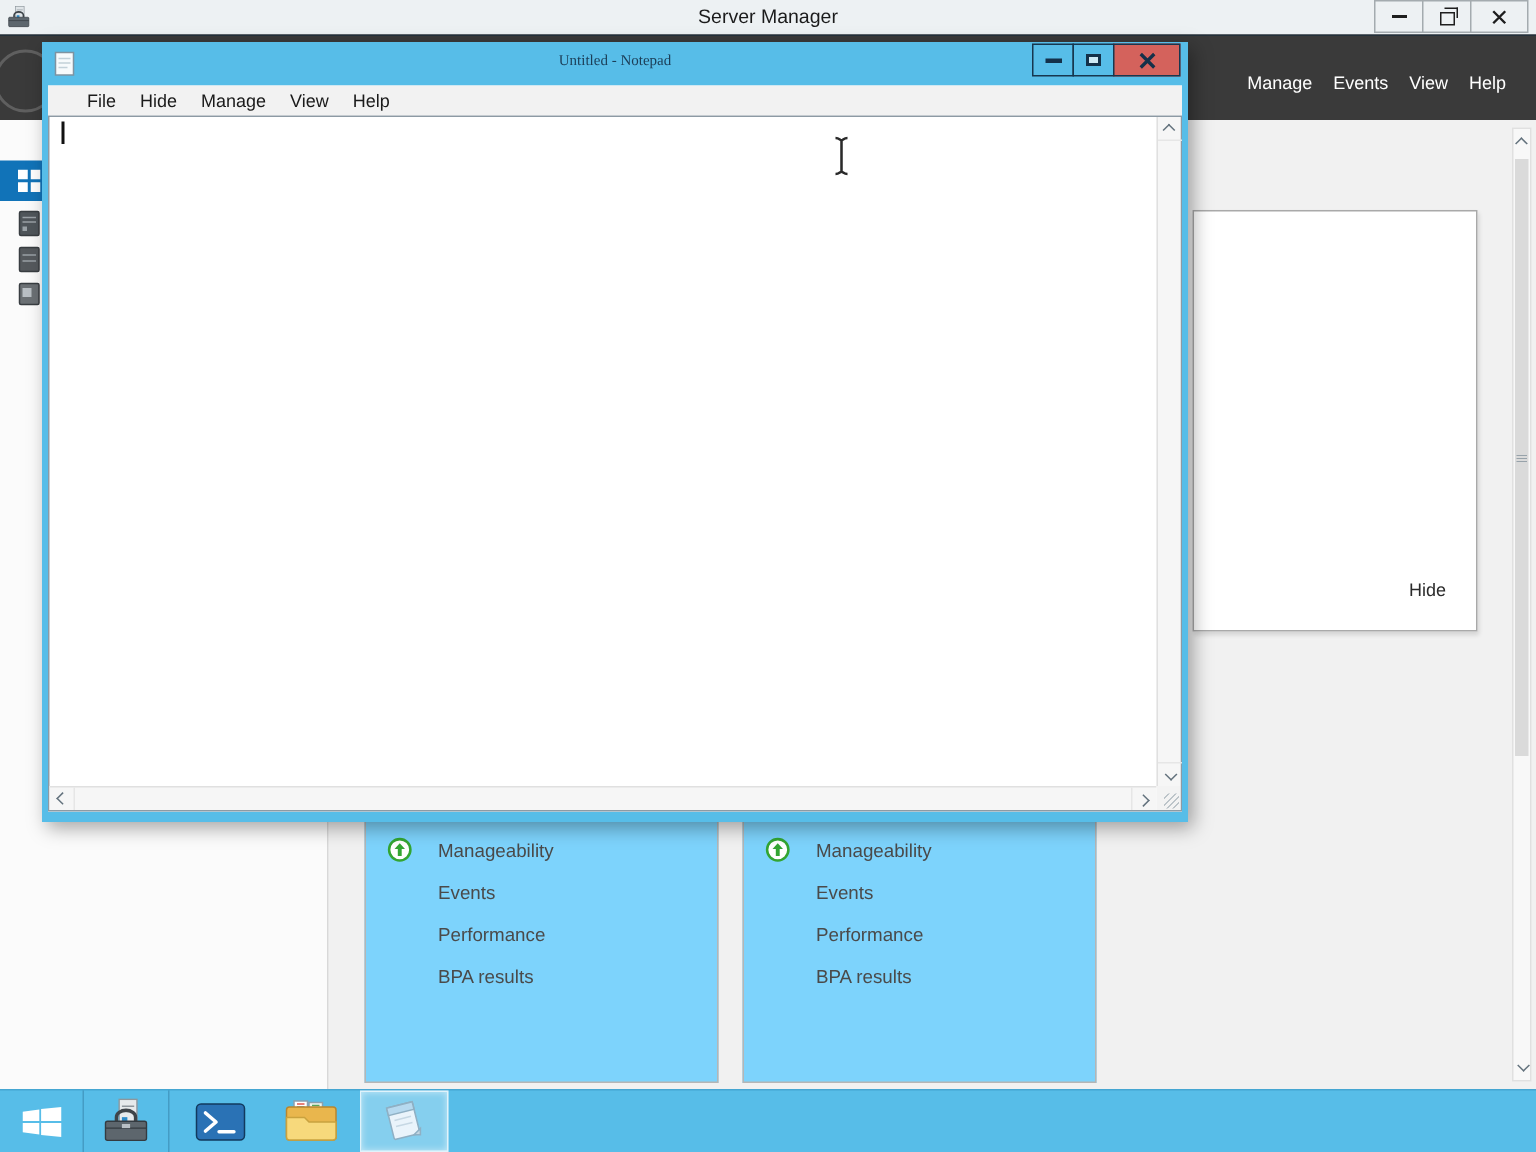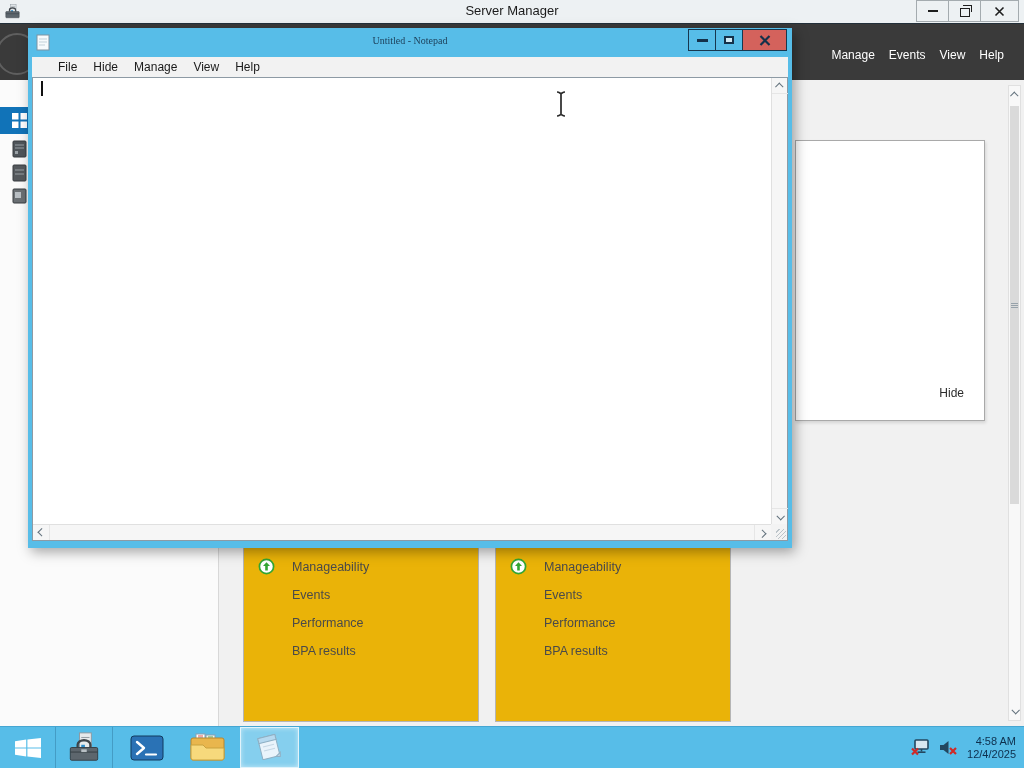--- a/index.html
+++ b/index.html
@@ -22,21 +22,21 @@
   .sm-nav{position:absolute;left:0;top:23px;width:1024px;height:57px;background:#3a3a3a;border-top:1px solid #23303a;box-sizing:border-box;}
   .sm-back{position:absolute;left:-4px;top:9px;width:42px;height:42px;border-radius:50%;border:2px solid #5f5f5f;box-sizing:border-box;}
   .sm-navitems{position:absolute;right:20px;top:24px;display:flex;gap:14px;}
   .sm-navitem{color:#ffffff;font-size:12px;}
 
   .sm-body{position:absolute;left:0;top:80px;width:1024px;height:646px;background:#f1f1f1;}
   .sm-sidebar{position:absolute;left:0;top:0;width:218px;height:646px;background:#fbfbfb;border-right:1px solid #d8d8d8;box-sizing:content-box;}
   .sm-side-sel{position:absolute;left:0;top:27px;width:219px;height:27px;background:#1173b8;}
   .side-ico{position:absolute;left:12px;}
 
-  .tile{position:absolute;top:460px;width:236px;height:182px;background:#eab308;border:1px solid #b5b5b5;box-sizing:border-box;}
+  .tile{position:absolute;top:460px;width:236px;height:182px;background:#7dd3fc;border:1px solid #b5b5b5;box-sizing:border-box;}
   .tile1{left:243px;} .tile2{left:495px;}
   .tile-rows{position:absolute;left:0;top:12px;width:100%;}
   .tile-row{position:relative;height:28px;display:flex;align-items:center;}
   .tile-row .lbl{position:absolute;left:48px;font-size:12.5px;color:#4a4a4a;}
   .tile-row .stat{position:absolute;left:14px;top:5px;}
 
   .flyout{position:absolute;left:795px;top:60px;width:190px;height:281px;background:#ffffff;border:1px solid #a9a9a9;box-sizing:border-box;box-shadow:1px 2px 3px rgba(0,0,0,.12);}
   .flyout-hide{position:absolute;right:20px;bottom:20px;font-size:12px;color:#2b2b2b;}
 
   .sm-scroll{position:absolute;left:1008px;top:5px;width:13px;height:636px;background:#f8f8f8;border:1px solid #e0e0e0;box-sizing:border-box;}
@@ -335,36 +335,20 @@
         <g transform="rotate(-14 15 15)">
           <rect x="6" y="4" width="17" height="21" rx="1" fill="#eaf4fb" stroke="#8fb0c4"></rect>
           <rect x="6" y="4" width="17" height="5" fill="#b6d9ef" stroke="#8fb0c4"></rect>
           <line x1="9" y1="13" x2="20" y2="13" stroke="#c6d8e4"></line>
           <line x1="9" y1="17" x2="20" y2="17" stroke="#c6d8e4"></line>
           <path d="M19 25 l5 -3 l-1 4 z" fill="#c4d6e2" stroke="#8fb0c4"></path>
         </g>
       </svg>
     </div>
 
-    <div class="tray">
-      <svg width="20" height="17" viewBox="0 0 20 17">
-        <rect x="4" y="1" width="13" height="9" rx="1" fill="#d8e7f0" stroke="#23475f" stroke-width="1.6"></rect>
-        <line x1="10.5" y1="10" x2="10.5" y2="12.5" stroke="#23475f" stroke-width="1.6"></line>
-        <line x1="6.5" y1="13.2" x2="14.5" y2="13.2" stroke="#23475f" stroke-width="1.6"></line>
-        <path d="M1 9.5 L7 15.5 M7 9.5 L1 15.5" stroke="#cf2a27" stroke-width="2.2"></path>
-      </svg>
-      <svg width="18" height="15" viewBox="0 0 18 15">
-        <path d="M1 5 H4.5 L9.5 1 V14 L4.5 10 H1 Z" fill="#23475f"></path>
-        <path d="M11 8 L17 14 M17 8 L11 14" stroke="#cf2a27" stroke-width="2.2"></path>
-      </svg>
-      <div class="tray-clock">
-        <div>4:58 AM</div>
-        <div>12/4/2025</div>
-      </div>
-    </div>
   </div>
 
   <div class="cursor">
     <svg width="16" height="28" viewBox="0 0 16 28">
       <path d="M4 2 C6.5 2 7 3.5 8 3.5 C9 3.5 9.5 2 12 2 M8 3.5 V24.5 M4 26 C6.5 26 7 24.5 8 24.5 C9 24.5 9.5 26 12 26" fill="none" stroke="#2a2a2a" stroke-width="1.7"></path>
     </svg>
   </div>
 
 </div>
 

